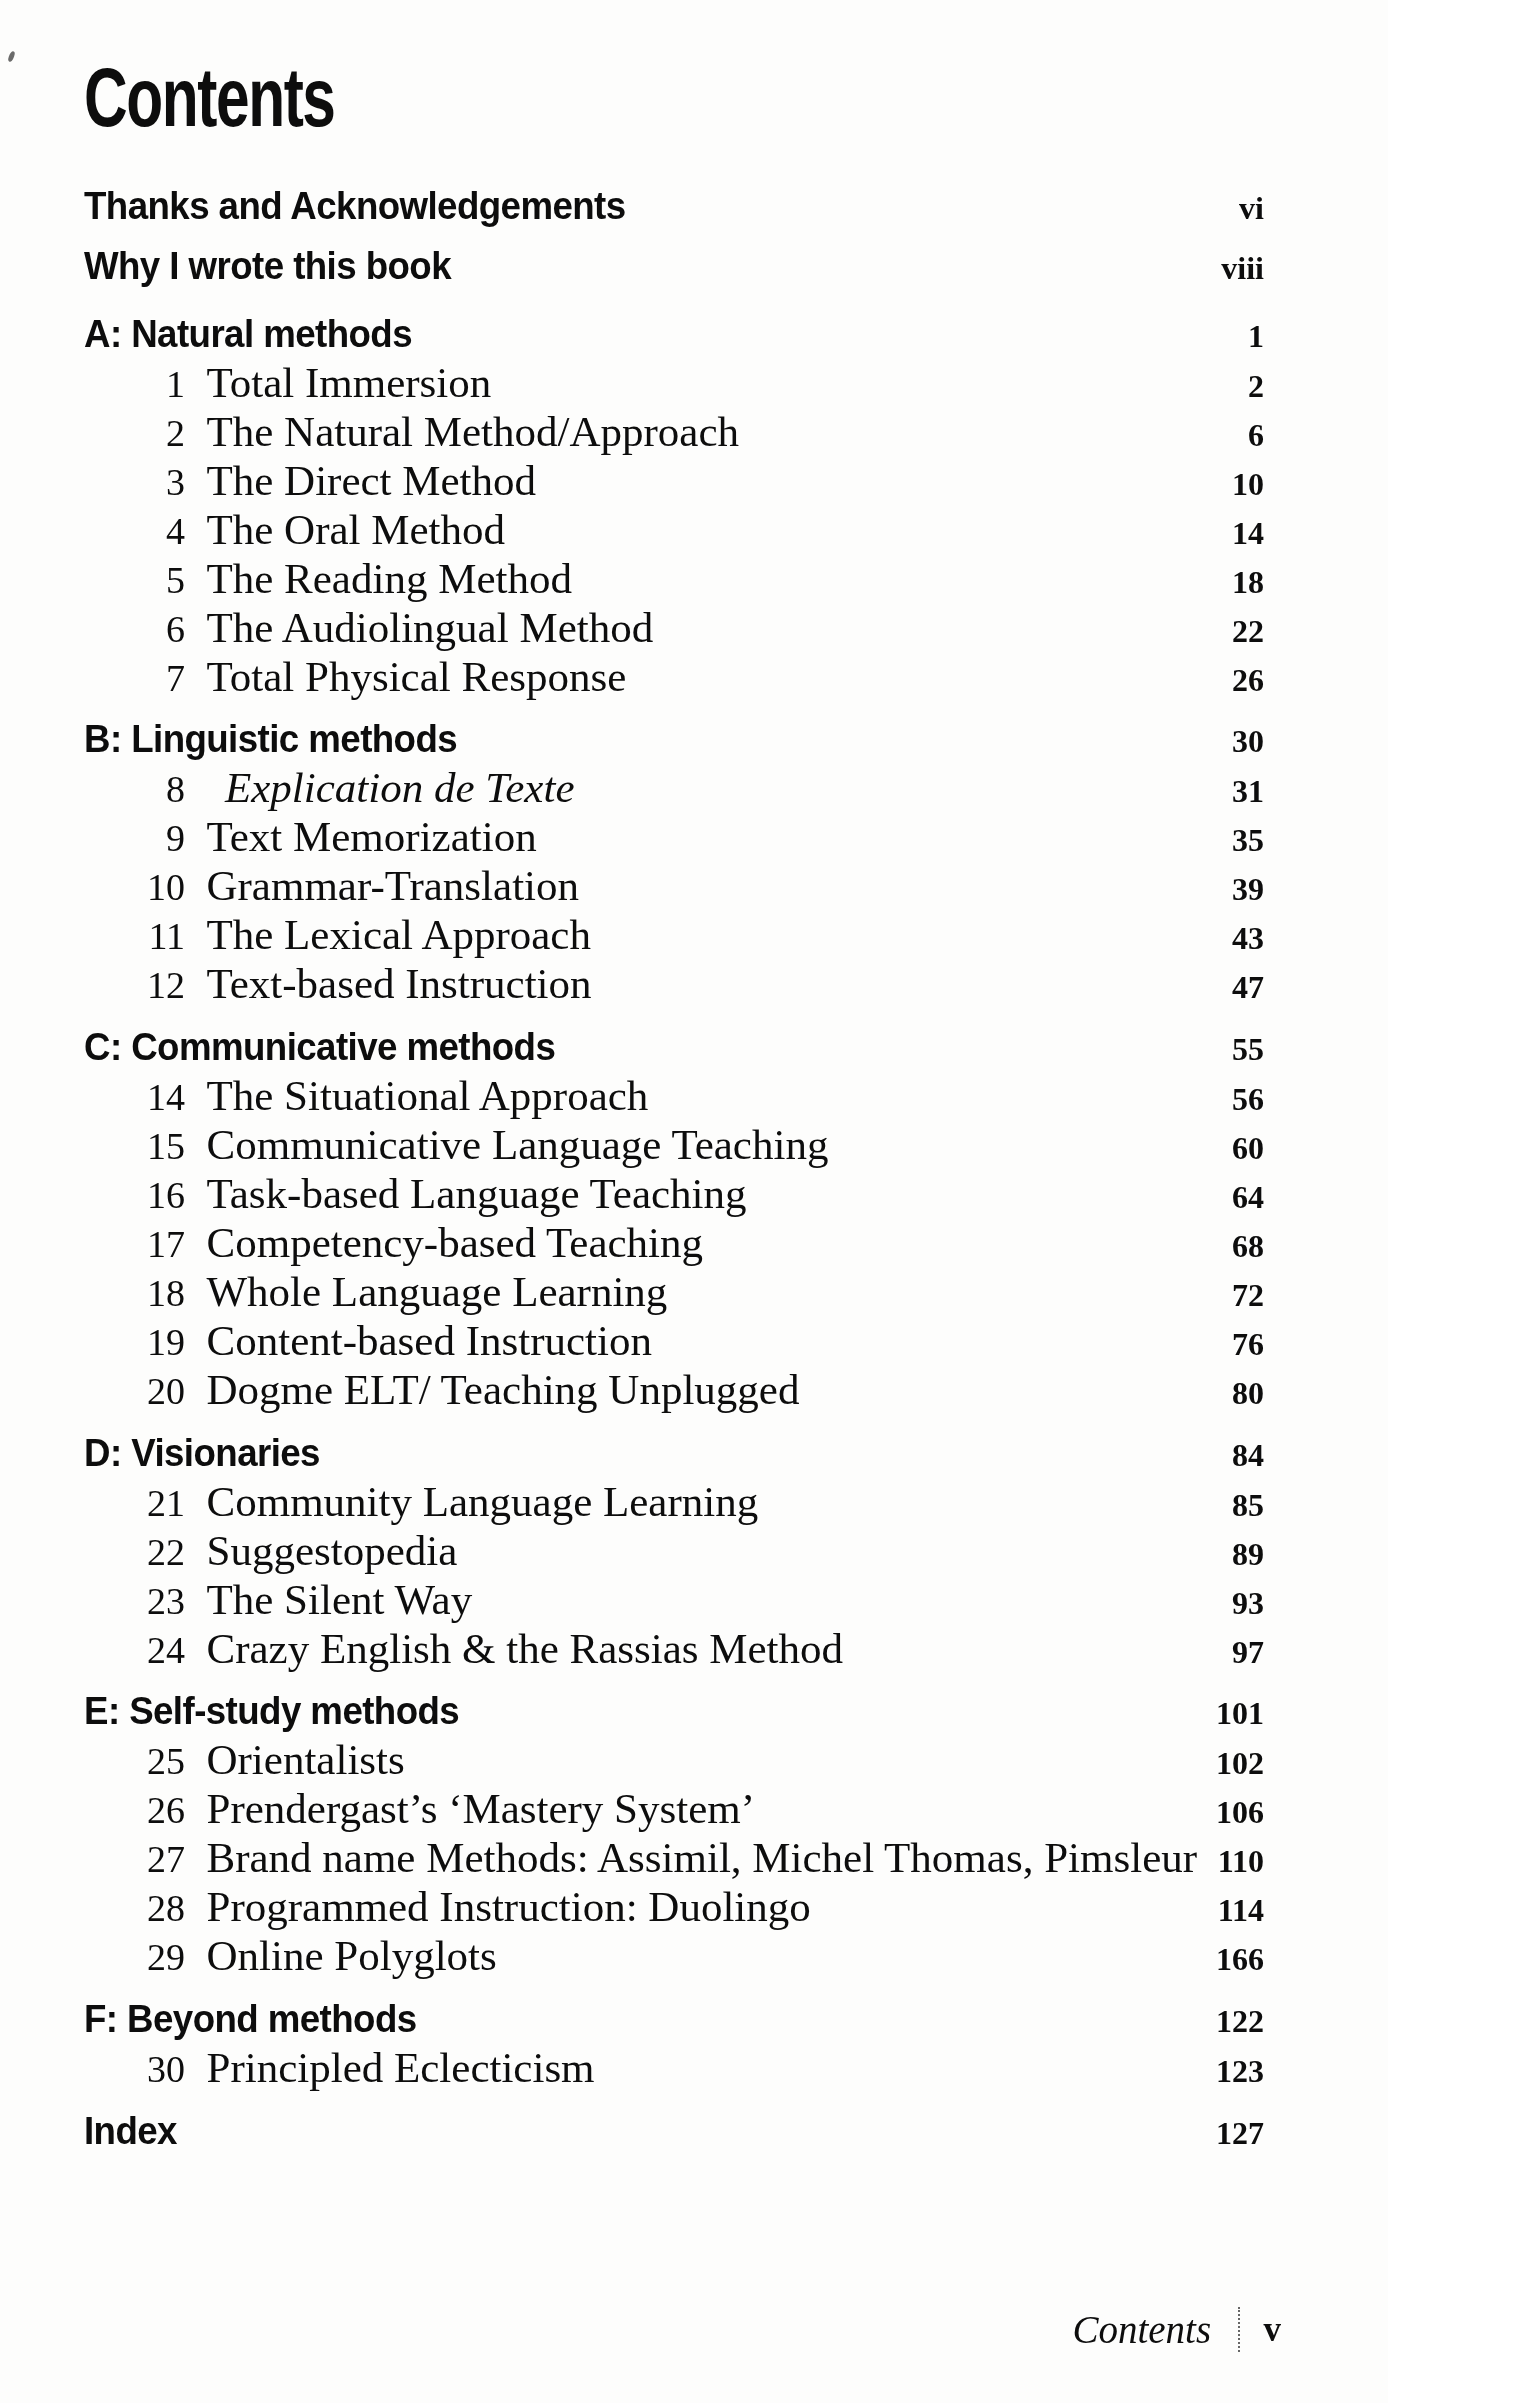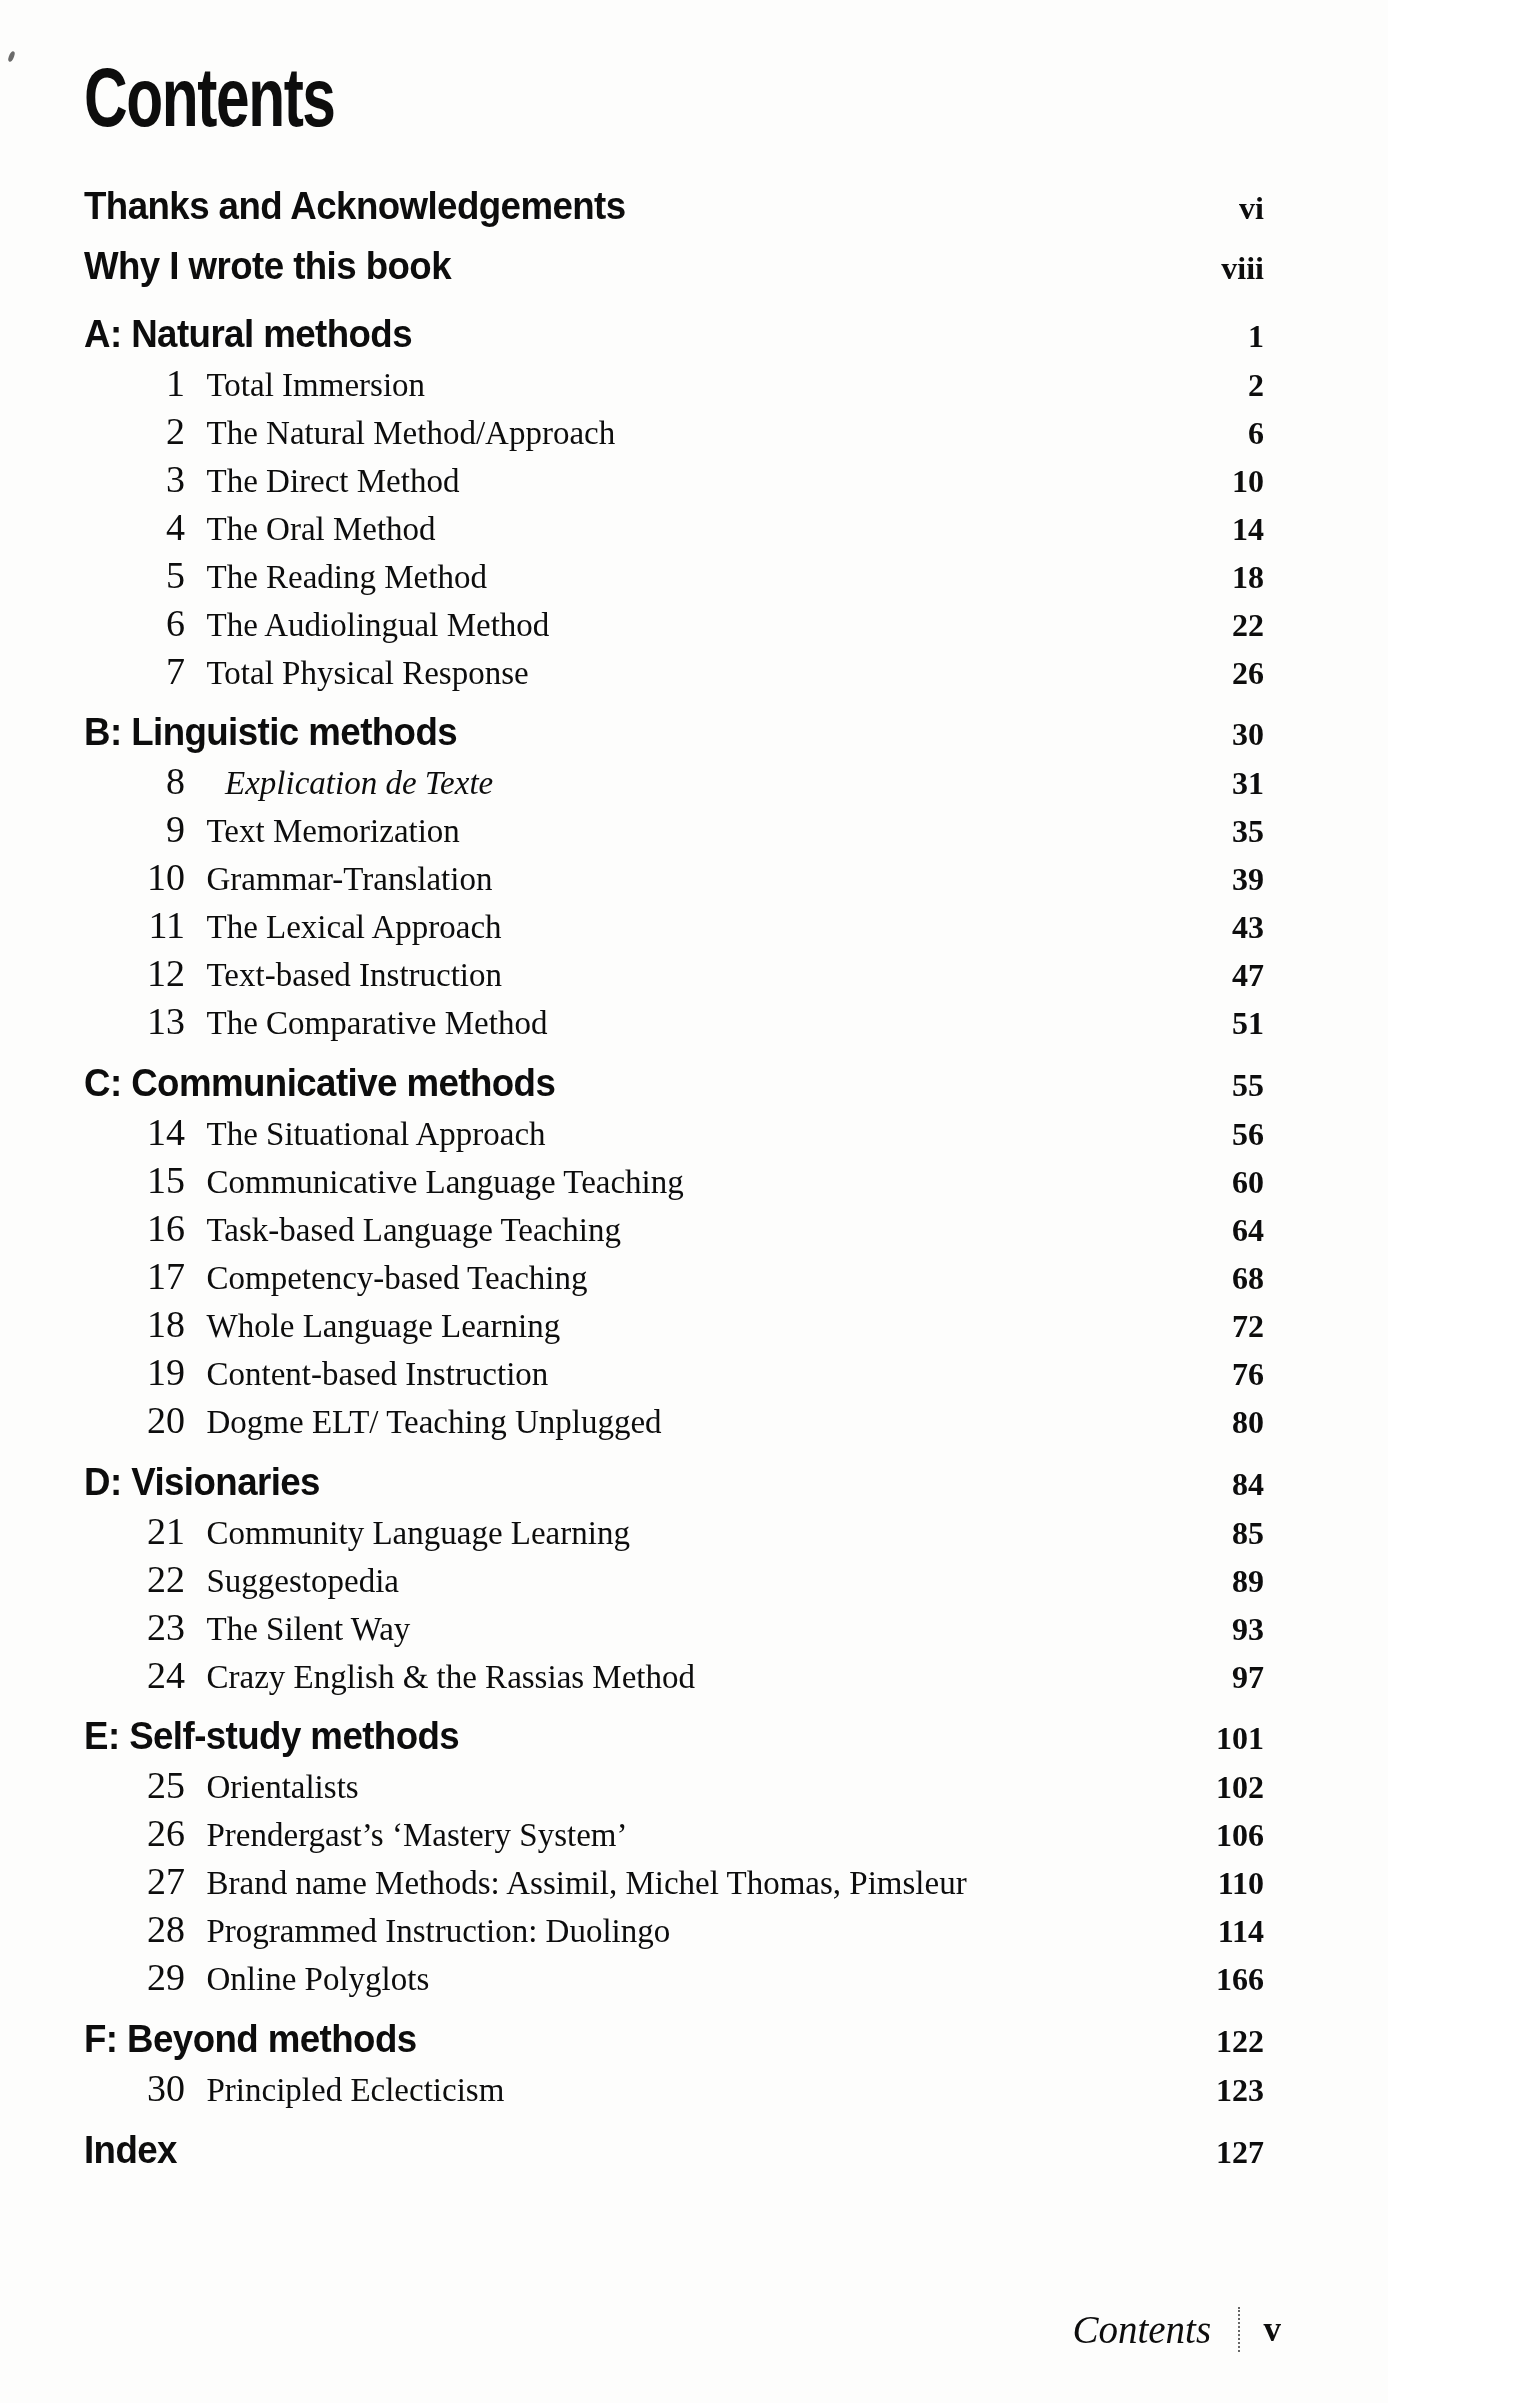--- a/index.html
+++ b/index.html
@@ -29,21 +29,21 @@
   .fm-row{line-height:57px;gap:28px;}
   .section-row{line-height:47px;margin-top:12.7px;}
   .chapter-row{line-height:46px;}
   .sans{
     font-family:"Liberation Sans",sans-serif;font-weight:bold;
     font-size:39px;letter-spacing:-0.6px;
     display:inline-block;transform:scaleX(.94);transform-origin:left;
     white-space:nowrap;
   }
   .num{flex:0 0 101px;width:101px;text-align:right;font-size:38px;}
-  .ct{margin-left:21.5px;font-size:33px;white-space:nowrap;}
+  .ct{margin-left:21.5px;font-size:43px;white-space:nowrap;}
   .ct.italic{font-style:italic;margin-left:40px;}
   .pg{margin-left:auto;font-weight:bold;font-size:32px;padding-left:19.5px;}
   .footer{
     position:absolute;right:107px;bottom:51px;
     display:flex;align-items:center;
   }
   .footer-label{font-style:italic;font-size:39px;}
   .footer-bar{width:0;height:45px;border-left:2px dotted #666;margin:0 23.4px 0 27px;}
   .footer-page{font-weight:bold;font-size:35px;}
 </style>
@@ -125,25 +125,20 @@
       <div class="row chapter-row">
         <span class="num">11</span>
         <span class="ct">The Lexical Approach</span>
         <span class="pg">43</span>
       </div>
       <div class="row chapter-row">
         <span class="num">12</span>
         <span class="ct">Text-based Instruction</span>
         <span class="pg">47</span>
       </div>
-      <div class="row chapter-row">
-        <span class="num">13</span>
-        <span class="ct">The Comparative Method</span>
-        <span class="pg">51</span>
-      </div>
       <div class="row section-row">
         <span class="sans">C: Communicative methods</span>
         <span class="pg">55</span>
       </div>
       <div class="row chapter-row">
         <span class="num">14</span>
         <span class="ct">The Situational Approach</span>
         <span class="pg">56</span>
       </div>
       <div class="row chapter-row">

